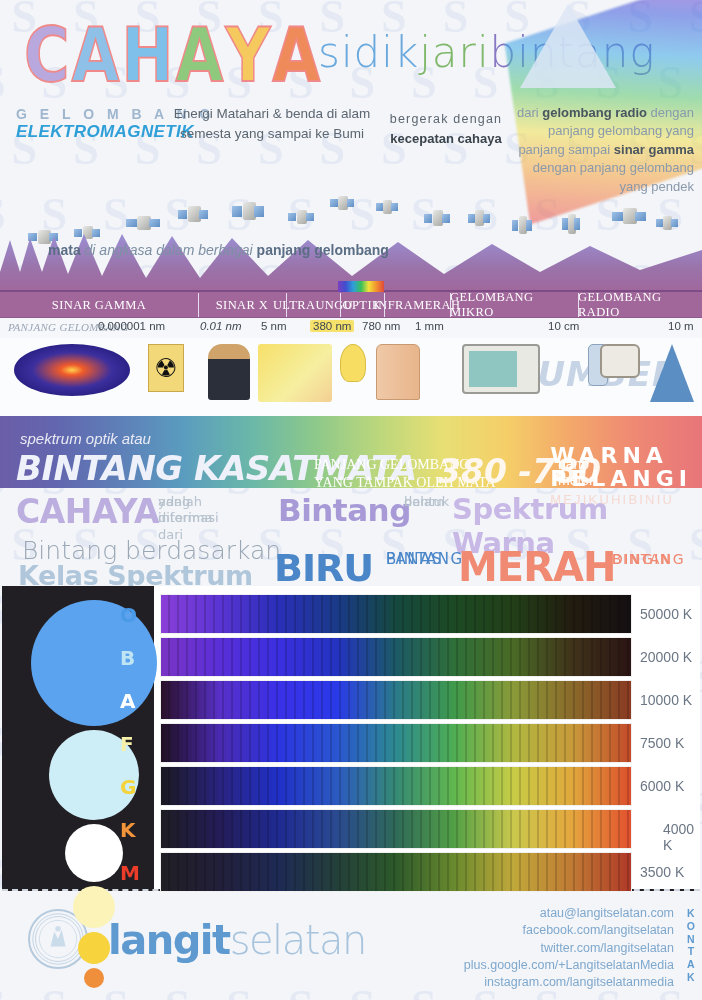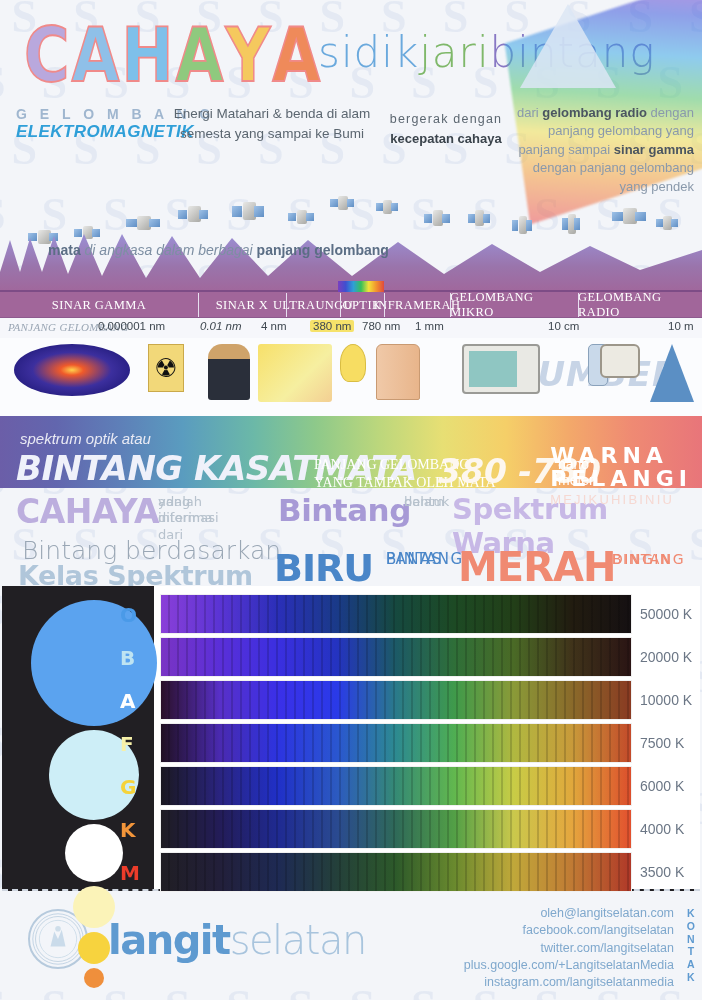--- a/index.html
+++ b/index.html
@@ -315,21 +315,21 @@
         <div class="seg" style="left: 578px; width: 124px;">Gelombang radio</div>
         <div class="div" style="left: 578px;"></div>
       </div>
   </div>
 
   <div class="wlrow">
     <div class="lbl">Panjang Gelombang</div>
     <div id="wls">
         <div class="wl" style="left: 98px;">0.000001 nm</div>
         <div class="wl" style="left: 200px; font-style: italic;">0.01 nm</div>
-        <div class="wl" style="left: 261px;">4 nm</div>
+        <div class="wl" style="left: 261px;">5 nm</div>
         <div class="wl hi" style="left: 310px;">380 nm</div>
         <div class="wl" style="left: 362px;">780 nm</div>
         <div class="wl" style="left: 415px;">1 mm</div>
         <div class="wl" style="left: 548px;">10 cm</div>
         <div class="wl" style="left: 668px;">10 m</div>
       </div>
   </div>
 
   <div class="srcrow">
     <div class="sumber">SUMBER</div>
@@ -447,21 +447,21 @@
         <div class="templbl" style="top: 149px;">7500 K</div>
         <div class="classlbl" style="top: 189px; color: rgb(245, 211, 58);">G</div>
         <div class="spec" style="top: 180px; height: 40px; background: linear-gradient(90deg, rgb(26, 24, 32), rgb(42, 36, 128), rgb(32, 48, 200), rgb(44, 90, 192), rgb(53, 138, 116), rgb(98, 184, 78), rgb(200, 204, 70), rgb(224, 168, 60), rgb(220, 78, 44));">
           <div style="position: absolute; inset: 0px; background: repeating-linear-gradient(90deg, rgba(0, 0, 0, 0) 0px, rgba(0, 0, 0, 0) 7px, rgba(0, 0, 0, 0.28) 7px, rgba(0, 0, 0, 0.28) 9px); opacity: 0.55;"></div>
         </div>
         <div class="templbl" style="top: 192px;">6000 K</div>
         <div class="classlbl" style="top: 232px; color: rgb(242, 149, 58);">K</div>
         <div class="spec" style="top: 223px; height: 40px; background: linear-gradient(90deg, rgb(30, 28, 34), rgb(35, 28, 88), rgb(31, 42, 146), rgb(42, 74, 144), rgb(47, 106, 88), rgb(83, 160, 70), rgb(202, 200, 76), rgb(229, 166, 62), rgb(226, 80, 46));">
           <div style="position: absolute; inset: 0px; background: repeating-linear-gradient(90deg, rgba(0, 0, 0, 0) 0px, rgba(0, 0, 0, 0) 7px, rgba(0, 0, 0, 0.28) 7px, rgba(0, 0, 0, 0.28) 9px); opacity: 0.55;"></div>
         </div>
-        <div class="templbl" style="top: 235px;">4000 K</div>
+        <div class="templbl" style="top: 235px; margin-left: 23px;">4000 K</div>
         <div class="classlbl" style="top: 275px; color: rgb(236, 60, 42);">M</div>
         <div class="spec" style="top: 266px; height: 40px; background: linear-gradient(90deg, rgb(32, 30, 36), rgb(34, 31, 58), rgb(30, 42, 84), rgb(36, 64, 58), rgb(45, 90, 42), rgb(106, 138, 46), rgb(192, 168, 58), rgb(192, 122, 52), rgb(176, 56, 40));">
           <div style="position: absolute; inset: 0px; background: repeating-linear-gradient(90deg, rgba(0, 0, 0, 0) 0px, rgba(0, 0, 0, 0) 7px, rgba(0, 0, 0, 0.28) 7px, rgba(0, 0, 0, 0.28) 9px); opacity: 0.55;"></div>
         </div>
         <div class="templbl" style="top: 278px;">3500 K</div>
       </div>
   </div>
 
   <div class="footer">
     <div class="logo-seal">
@@ -469,21 +469,21 @@
         <circle cx="30" cy="30" r="27" fill="none" stroke="#bfd2e3" stroke-width="1"></circle>
         <circle cx="30" cy="30" r="20" fill="none" stroke="#cfdeea" stroke-width="1"></circle>
         <path d="M22,38 L26,22 L30,30 L34,20 L38,38 Z" fill="#bfd4e6" opacity=".8"></path>
         <circle cx="30" cy="19" r="3" fill="#cfdeea"></circle>
       </svg>
     </div>
     <div class="brand">
       <span class="b1">langit</span><span class="b2">selatan</span>
     </div>
     <div class="contact" id="contacts">
-        <div>oleh@langitselatan.com</div>
+        <div>atau@langitselatan.com</div>
         <div>facebook.com/langitselatan</div>
         <div>twitter.com/langitselatan</div>
         <div>plus.google.com/+LangitselatanMedia</div>
         <div>instagram.com/langitselatanmedia</div>
       </div>
     <div class="kontak" id="kontak">
         <div>K</div>
         <div>O</div>
         <div>N</div>
         <div>T</div>

